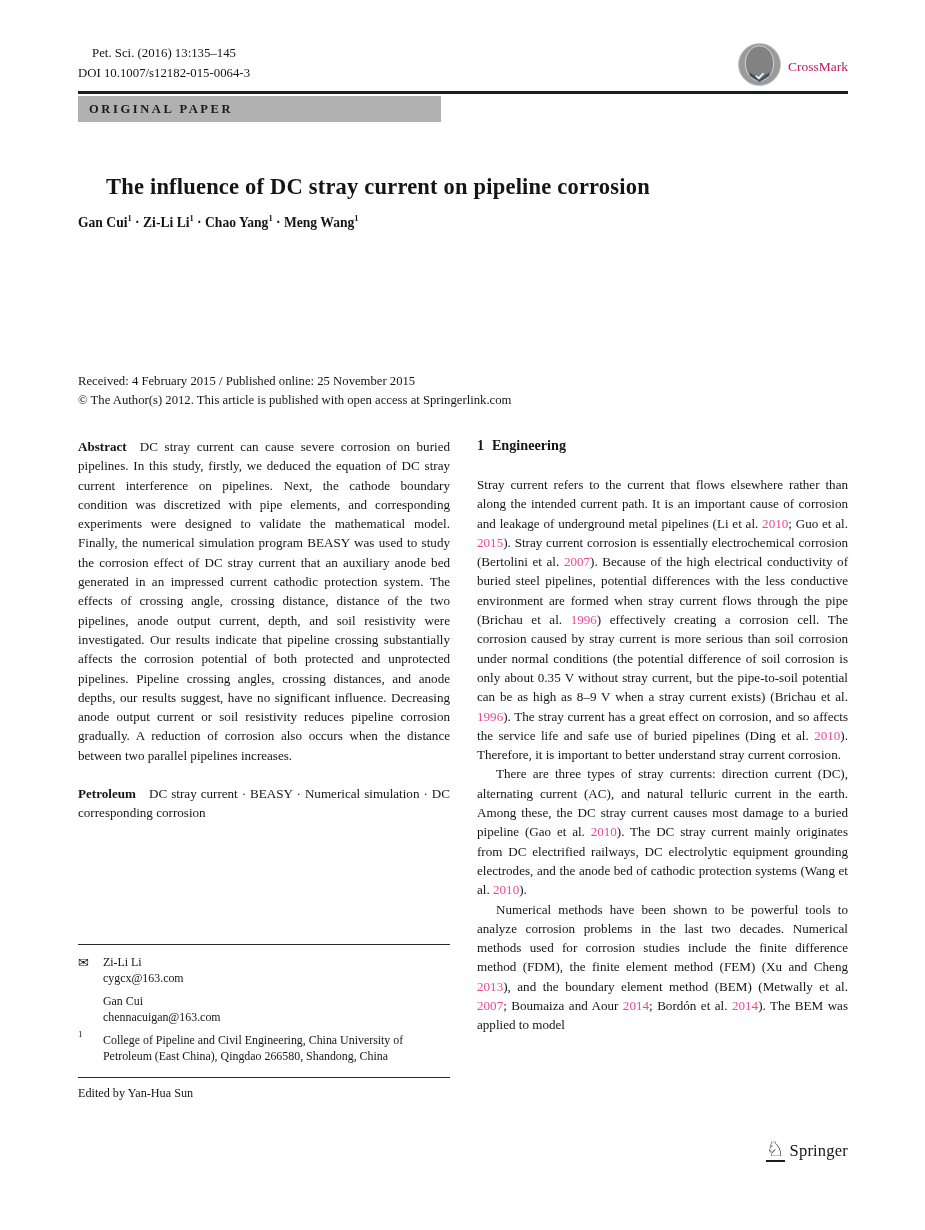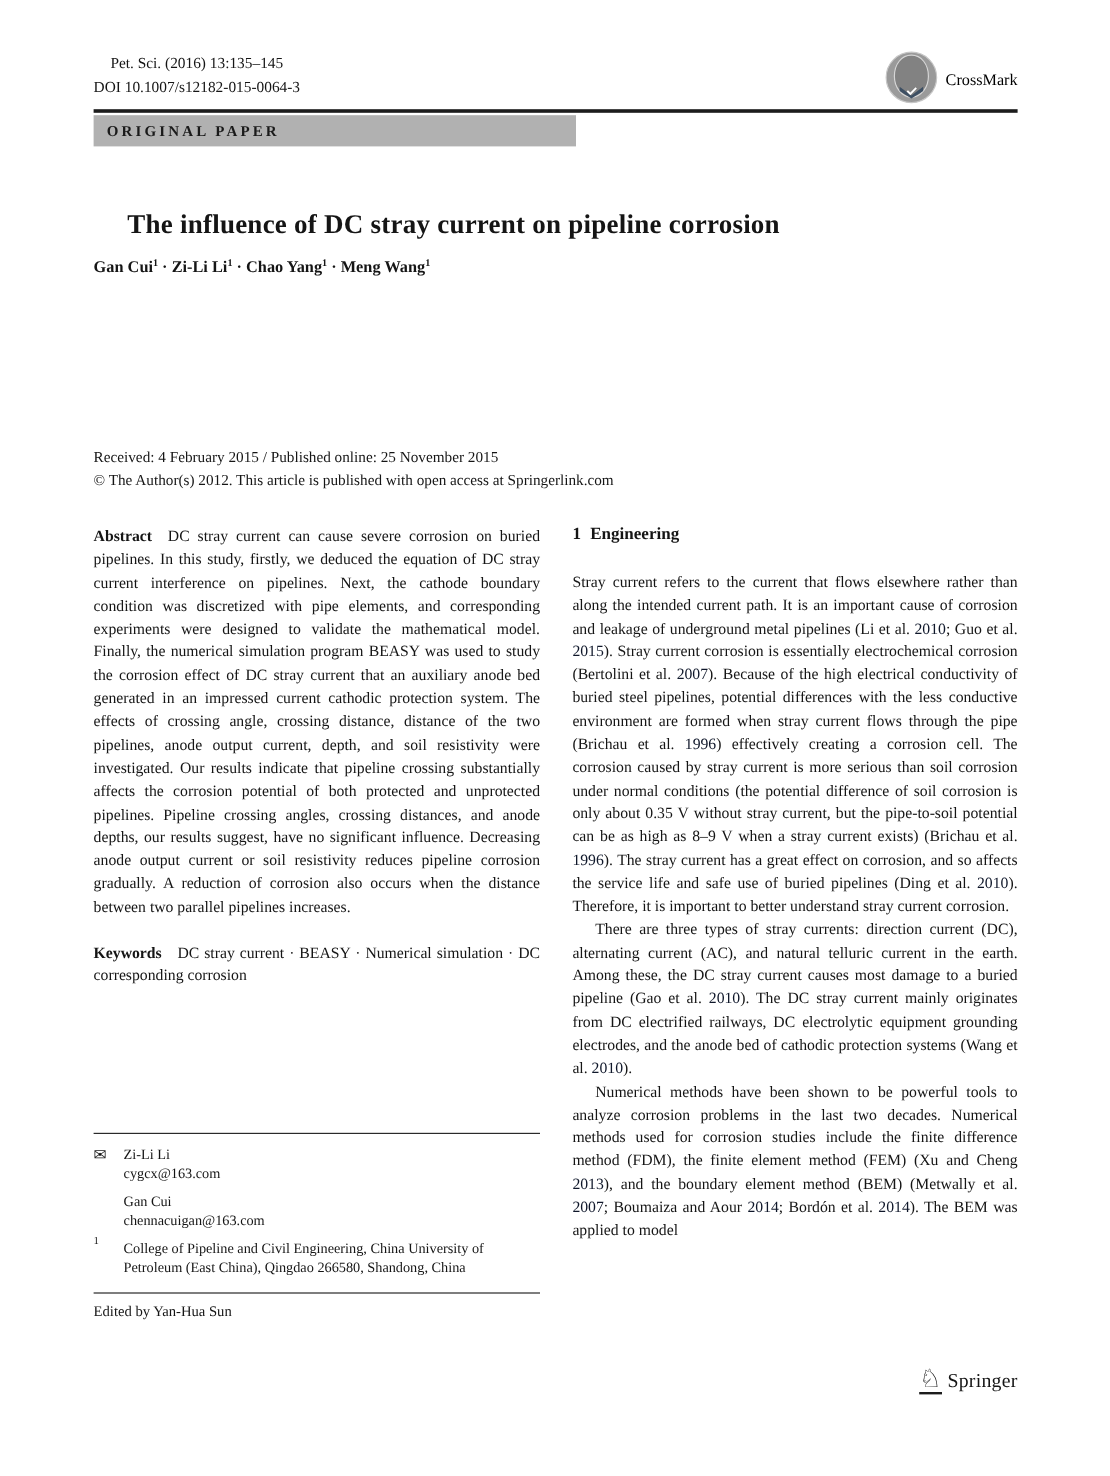--- a/index.html
+++ b/index.html
@@ -4,43 +4,43 @@
 <style>
   html,body { margin:0; padding:0; background:#ffffff; }
   .page {
     position:relative; width:925px; height:1230px; background:#ffffff;
     font-family:"Liberation Serif","DejaVu Serif",serif; color:#151515;
     overflow:hidden;
   }
   
   .header-left { position:absolute; left:78px; top:43px; font-size:12.8px; line-height:20px;text-align:center; }
   .crossmark { position:absolute; right:77px; top:42px; display:flex; align-items:center; gap:6px; }
-  .crossmark-label { font-size:13.5px; color:#000000; }
+  .crossmark-label { font-size:13.5px; color:#be185d; }
   .rule-thick { position:absolute; left:78px; right:77px; top:91px; height:3px; background:#1c1c1c; }
   .banner {
-    position:absolute; left:78px; top:96px; width:402px; height:26px;
+    position:absolute; left:78px; top:96px; width:363px; height:26px;
     background:#b1b1b1; display:flex; align-items:center; padding-left:11px; box-sizing:border-box;
   }
   .banner-text { font-weight:bold; font-size:12.5px; letter-spacing:2.6px; color:#1a1a1a; }
   
   .title { position:absolute; left:78px; top:159px; width:770px; font-size:22.5px; font-weight:bold; letter-spacing:0.2px;margin-left:28px; }
   .authors { position:absolute; left:78px; top:215px; font-size:13.6px; font-weight:bold; }
   sup { font-size:0.62em; line-height:0; }
   .received { position:absolute; left:78px; top:372px; font-size:12.7px; line-height:18.6px; }
   
   .col-left  { position:absolute; left:78px;  top:437px; width:372px; }
   .col-right { position:absolute; left:477px; top:437px; width:371px; }
   .body-text { font-size:13.1px; line-height:19.3px; text-align:justify; margin:0; }
   .label-b { font-weight:bold; margin-right:1.0em;margin-top:40px; }
   .keywords-p { margin-top:19px; }
   .section-heading { font-size:14.2px; font-weight:bold; margin:0 0 21px 0; }
   .heading-num { margin-right:0.55em; }
   .para { margin:0; }
   .para.indent { text-indent:1.45em; }
-  .cite { color:#0f172a; }
+  .cite { color:#ec4899; }
   
   .footnote-block { position:absolute; left:78px; top:944px; width:372px; font-size:11.9px; line-height:15.6px; }
   .fn-rule { border:none; border-top:1.2px solid #2a2a2a; margin:0 0 10px 0; }
   .fn-row { display:flex; margin-bottom:8px; }
   .fn-gut { width:25px; flex:0 0 25px; }
   .env-icon { font-size:13px; }
   .aff-mark { font-size:9px; vertical-align:top; position:relative; top:1px; }
   .fn-body { flex:1; }
   .edited-rule { border:none; border-top:1.2px solid #2a2a2a; margin:12px 0 8px 0; }
   .edited-by { font-size:12.2px; }
@@ -81,21 +81,21 @@
   <h1 class="title">The influence of DC stray current on pipeline corrosion</h1>
   <div class="authors">Gan Cui<sup>1</sup> · Zi-Li Li<sup>1</sup> · Chao Yang<sup>1</sup> · Meng Wang<sup>1</sup></div>
 
   <div class="received">
     <div>Received: 4 February 2015 / Published online: 25 November 2015</div>
     <div>© The Author(s) 2012. This article is published with open access at Springerlink.com</div>
   </div>
 
   <div class="col-left">
     <p class="body-text"><b class="label-b">Abstract</b><span>DC stray current can cause severe corrosion on buried pipelines. In this study, firstly, we deduced the equation of DC stray current interference on pipelines. Next, the cathode boundary condition was discretized with pipe elements, and corresponding experiments were designed to validate the mathematical model. Finally, the numerical simulation program BEASY was used to study the corrosion effect of DC stray current that an auxiliary anode bed generated in an impressed current cathodic protection system. The effects of crossing angle, crossing distance, distance of the two pipelines, anode output current, depth, and soil resistivity were investigated. Our results indicate that pipeline crossing substantially affects the corrosion potential of both protected and unprotected pipelines. Pipeline crossing angles, crossing distances, and anode depths, our results suggest, have no significant influence. Decreasing anode output current or soil resistivity reduces pipeline corrosion gradually. A reduction of corrosion also occurs when the distance between two parallel pipelines increases.</span></p>
-    <p class="body-text keywords-p"><b class="label-b">Keywords</b><span>DC stray current · BEASY · Numerical simulation · DC corresponding corrosion</span></p>
+    <p class="body-text keywords-p"><b class="label-b">Petroleum</b><span>DC stray current · BEASY · Numerical simulation · DC corresponding corrosion</span></p>
   </div>
 
   <div class="col-right">
     <h2 class="section-heading"><span class="heading-num">1</span><span>Engineering</span></h2>
     <p class="body-text para">Stray current refers to the current that flows elsewhere rather than along the intended current path. It is an important cause of corrosion and leakage of underground metal pipelines (Li et al. <span class="cite">2010</span>; Guo et al. <span class="cite">2015</span>). Stray current corrosion is essentially electrochemical corrosion (Bertolini et al. <span class="cite">2007</span>). Because of the high electrical conductivity of buried steel pipelines, potential differences with the less conductive environment are formed when stray current flows through the pipe (Brichau et al. <span class="cite">1996</span>) effectively creating a corrosion cell. The corrosion caused by stray current is more serious than soil corrosion under normal conditions (the potential difference of soil corrosion is only about 0.35 V without stray current, but the pipe-to-soil potential can be as high as 8–9 V when a stray current exists) (Brichau et al. <span class="cite">1996</span>). The stray current has a great effect on corrosion, and so affects the service life and safe use of buried pipelines (Ding et al. <span class="cite">2010</span>). Therefore, it is important to better understand stray current corrosion.</p>
     <p class="body-text para indent">There are three types of stray currents: direction current (DC), alternating current (AC), and natural telluric current in the earth. Among these, the DC stray current causes most damage to a buried pipeline (Gao et al. <span class="cite">2010</span>). The DC stray current mainly originates from DC electrified railways, DC electrolytic equipment grounding electrodes, and the anode bed of cathodic protection systems (Wang et al. <span class="cite">2010</span>).</p>
     <p class="body-text para indent">Numerical methods have been shown to be powerful tools to analyze corrosion problems in the last two decades. Numerical methods used for corrosion studies include the finite difference method (FDM), the finite element method (FEM) (Xu and Cheng <span class="cite">2013</span>), and the boundary element method (BEM) (Metwally et al. <span class="cite">2007</span>; Boumaiza and Aour <span class="cite">2014</span>; Bordón et al. <span class="cite">2014</span>). The BEM was applied to model</p>
   </div>
 
   <div class="footnote-block">

